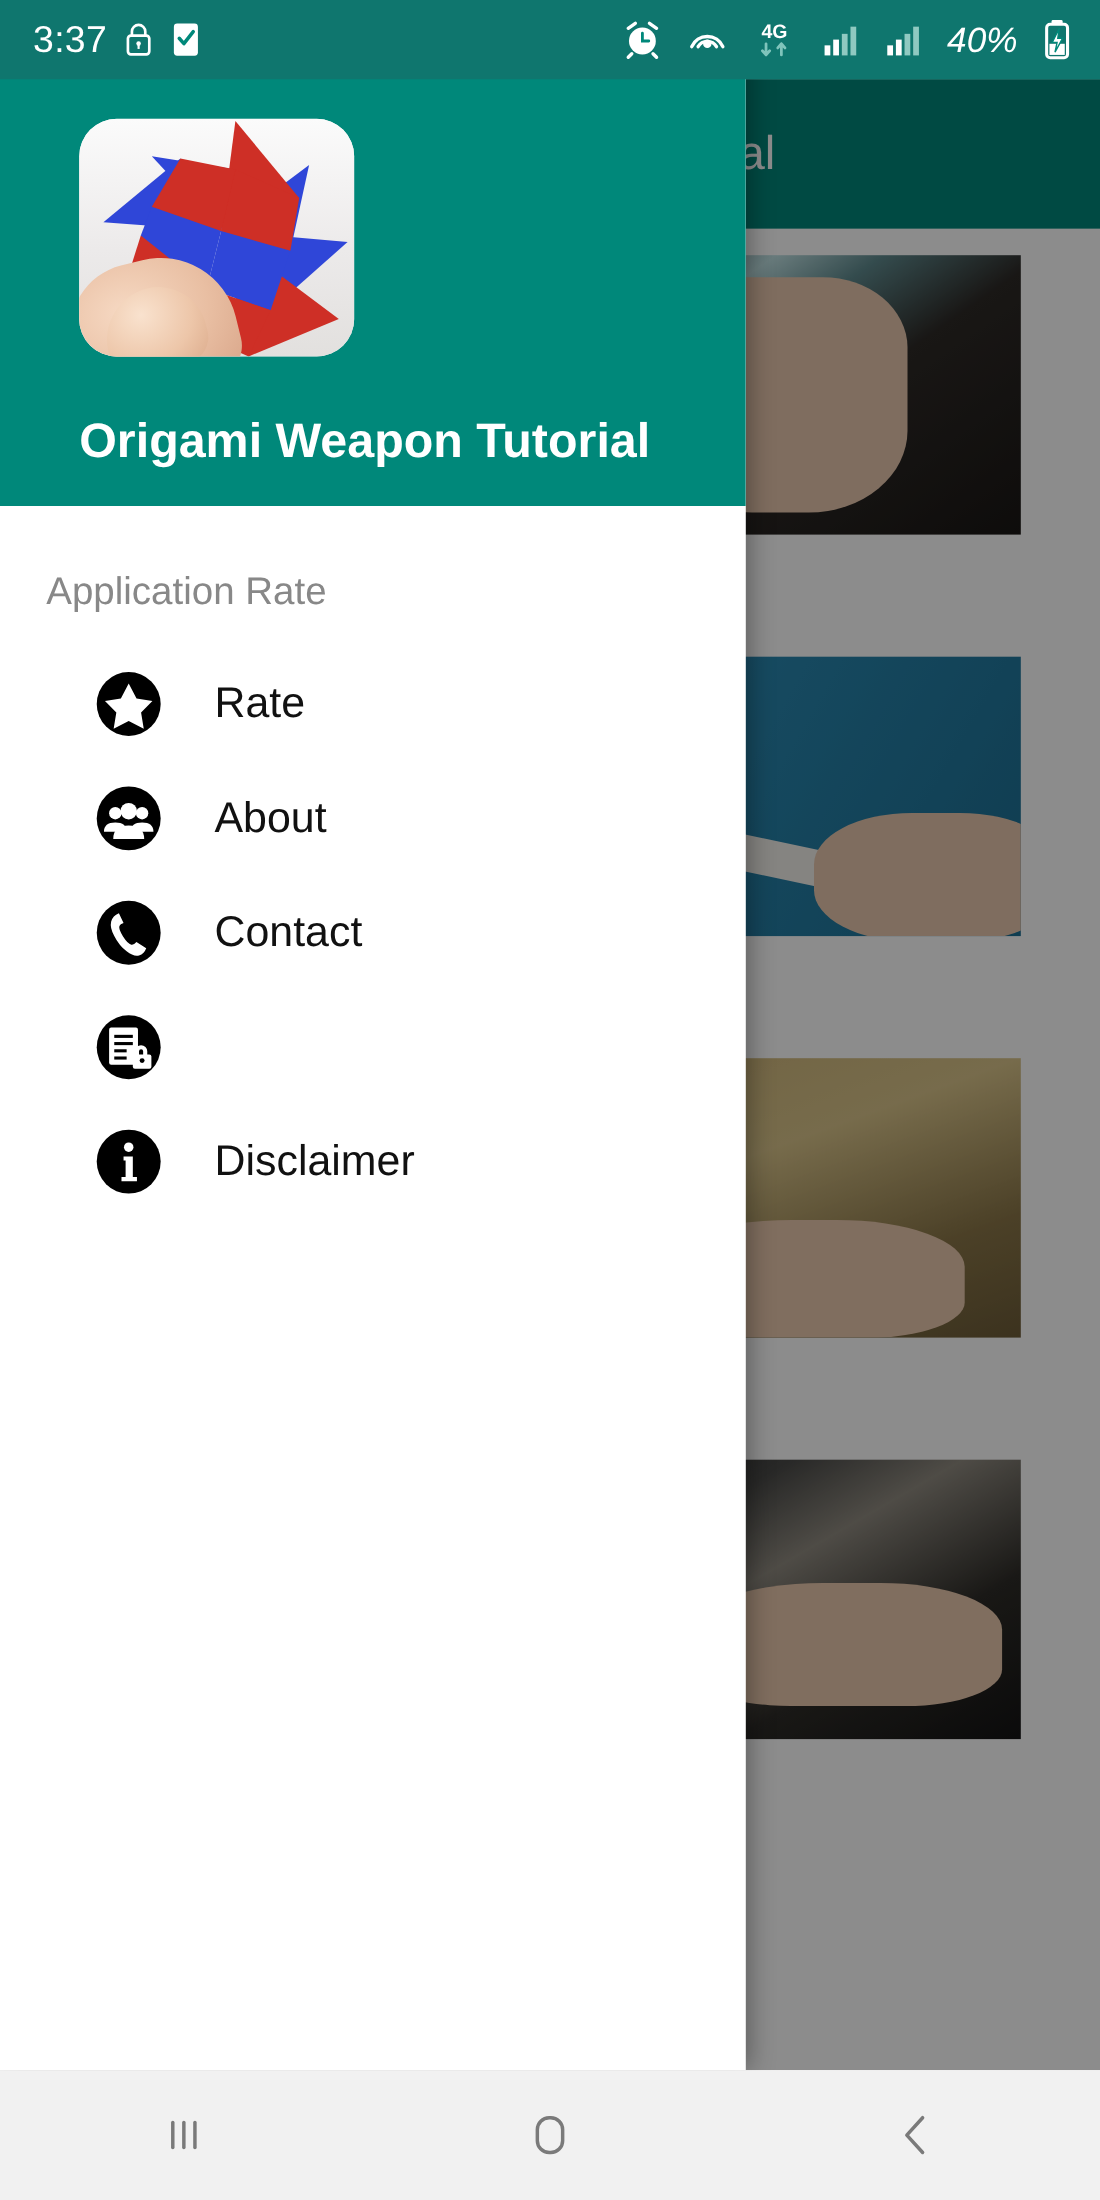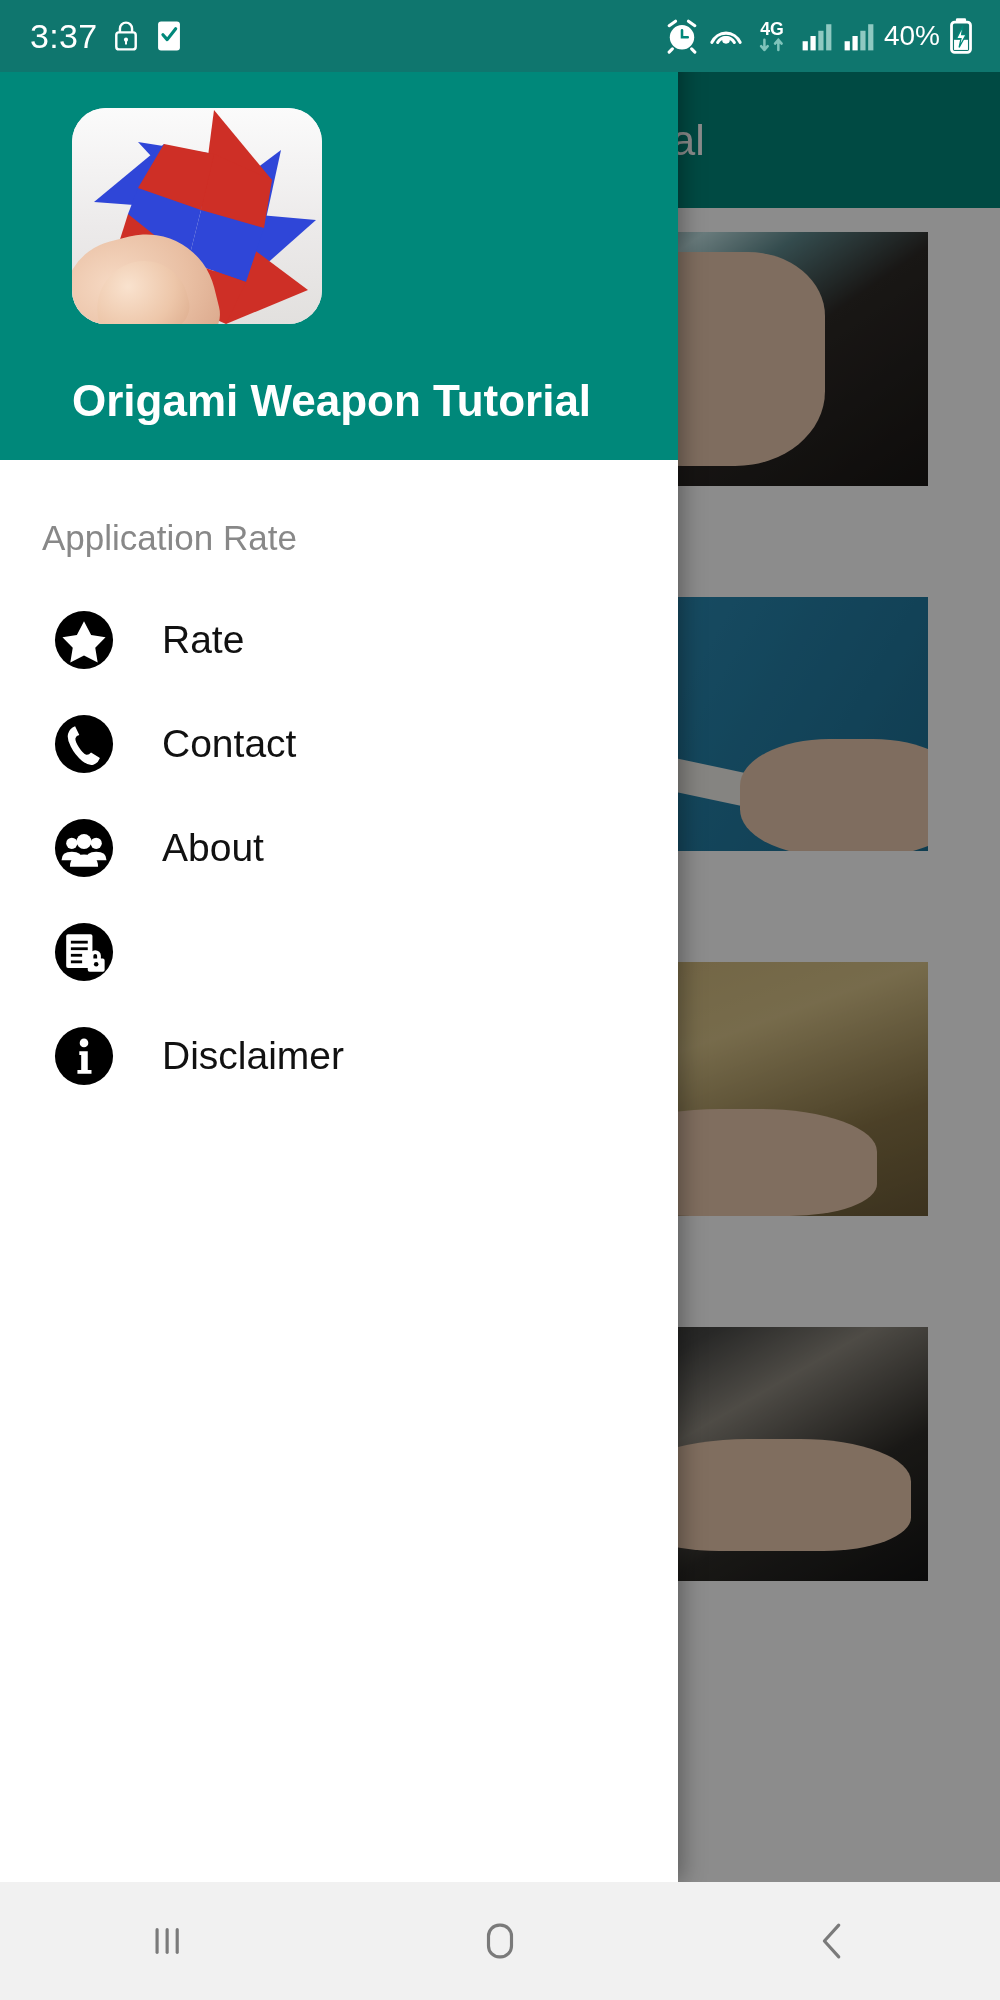--- a/index.html
+++ b/index.html
@@ -96,23 +96,23 @@
     background: #0f766e;
     display: flex; align-items: center;
     padding: 0 26px 0 30px;
     z-index: 40;
   }
   .sb-left { display: flex; align-items: center; gap: 14px; }
   .sb-time {
     color: #ffffff; font-size: 34px; font-weight: 400; letter-spacing: .3px;
   }
   .sb-right {
-    margin-left: auto; display: flex; align-items: center; gap: 8px;
-  }
-  .sb-batt-text { color: #ffffff; font-size: 28px; font-weight: 400; }
+    margin-left: auto; display: flex; align-items: center; gap: 23px;
+  }
+  .sb-batt-text { color: #ffffff; font-size: 32px; font-weight: 400; font-style: italic; }
   .sbicon { display: block; }
 
   
   #drawer {
     position: absolute; top: 0; left: 0;
     width: 678px; height: 1882px;
     background: #ffffff;
     z-index: 30;
     box-shadow: 4px 0 22px rgba(0,0,0,0.35);
     overflow: hidden;
@@ -157,21 +157,21 @@
     font-size: 44px;
     font-weight: 700;
     white-space: nowrap;
   }
   #menu-section-label {
     padding: 58px 0 0 42px;
     color: #888888;
     font-size: 35px;
     font-weight: 400;
   }
-  #menu-list { padding-top: 30px; }
+  #menu-list { padding-top: 30px; margin-left: 33px; }
   .menu-item {
     display: flex; align-items: center;
     height: 104px;
     padding-left: 54px;
   }
   .menu-icon {
     width: 60px; height: 60px;
     flex: 0 0 60px;
     display: block;
   }
@@ -298,36 +298,36 @@
         <svg class="menu-icon" viewBox="0 0 64 64">
           <circle cx="32" cy="32" r="31" fill="#000000"></circle>
           <path d="M32 12 L39.6 26.6 L55 29 L44 40.3 L46.6 56 L32 48.6 L17.4 56 L20 40.3 L9 29 L24.4 26.6 Z" fill="#ffffff"></path>
         </svg>
         <div class="menu-label">Rate</div>
       </div>
 
       <div class="menu-item">
         <svg class="menu-icon" viewBox="0 0 64 64">
           <circle cx="32" cy="32" r="31" fill="#000000"></circle>
-          <path d="M22.5 13 q-6 2.5 -7.5 8 q-1.5 6 3 14 q4.5 9 12 15 q7 5.5 12 4 q5 -1.5 7 -7 l-9.5 -6 q-2.5 3 -5 2.5 q-3.5 -1 -8 -8 q-4.5 -7 -3.5 -10 q.7 -2.3 4 -3 z" fill="#ffffff"></path>
-        </svg>
-        <div class="menu-label">Contact</div>
-      </div>
-
-      <div class="menu-item">
-        <svg class="menu-icon" viewBox="0 0 64 64">
-          <circle cx="32" cy="32" r="31" fill="#000000"></circle>
           <circle cx="19" cy="27" r="6" fill="#ffffff"></circle>
           <circle cx="45" cy="27" r="6" fill="#ffffff"></circle>
           <path d="M8 45 q0-9 11-9 q11 0 11 9 z" fill="#ffffff"></path>
           <path d="M34 45 q0-9 11-9 q11 0 11 9 z" fill="#ffffff"></path>
           <circle cx="32" cy="25" r="8" fill="#ffffff"></circle>
           <path d="M17 52 q0-13 15-13 q15 0 15 13 z" fill="#ffffff"></path>
         </svg>
         <div class="menu-label">About</div>
+      </div>
+
+      <div class="menu-item">
+        <svg class="menu-icon" viewBox="0 0 64 64">
+          <circle cx="32" cy="32" r="31" fill="#000000"></circle>
+          <path d="M22.5 13 q-6 2.5 -7.5 8 q-1.5 6 3 14 q4.5 9 12 15 q7 5.5 12 4 q5 -1.5 7 -7 l-9.5 -6 q-2.5 3 -5 2.5 q-3.5 -1 -8 -8 q-4.5 -7 -3.5 -10 q.7 -2.3 4 -3 z" fill="#ffffff"></path>
+        </svg>
+        <div class="menu-label">Contact</div>
       </div>
 
       <div class="menu-item">
         <svg class="menu-icon" viewBox="0 0 64 64">
           <circle cx="32" cy="32" r="31" fill="#000000"></circle>
           <rect x="13" y="13" width="28" height="36" rx="2" fill="#ffffff"></rect>
           <rect x="18" y="20" width="18" height="3" fill="#000000"></rect>
           <rect x="18" y="27" width="18" height="3" fill="#000000"></rect>
           <rect x="18" y="34" width="12" height="3" fill="#000000"></rect>
           <rect x="18" y="41" width="12" height="3" fill="#000000"></rect>

